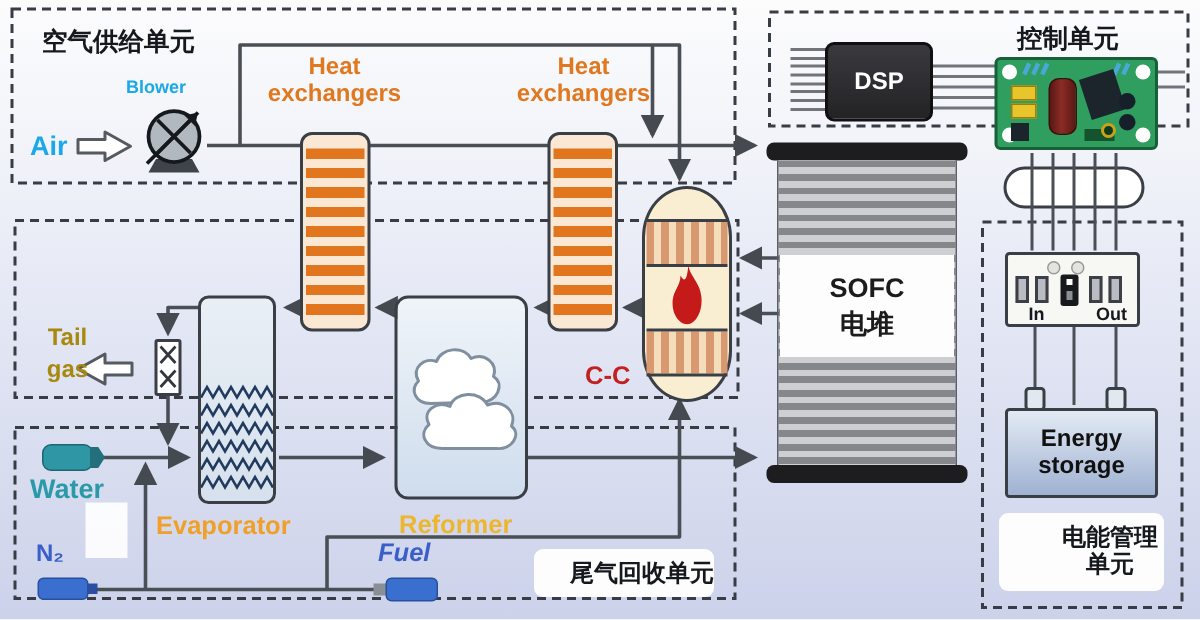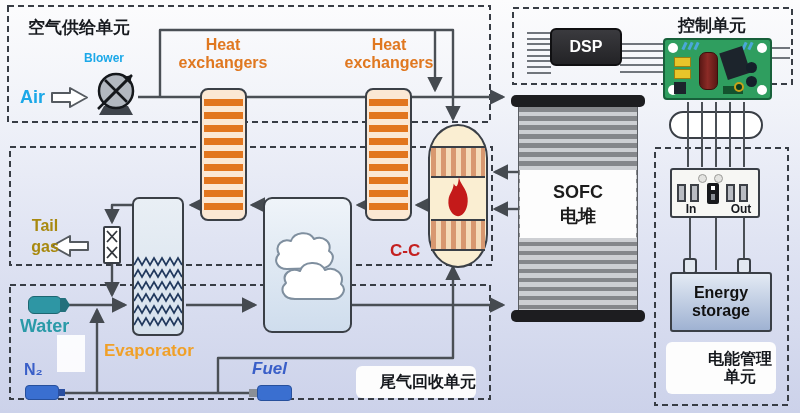--- a/index.html
+++ b/index.html
@@ -162,40 +162,41 @@
   <div class="c-label" style="left:104px;top:341px;font-size:17px;color:#f0a028;">Evaporator</div>
 
   <div class="vessel" style="left:263px;top:197px;width:89px;height:136px;background:linear-gradient(180deg,#eff4f9,#cfdded);border-radius:9px;">
     <svg class="abs" style="left:4px;top:28px;" width="78" height="96" viewBox="0 0 78 96">
       <g fill="#ffffff" stroke="#7f8f9f" stroke-width="2" stroke-linejoin="round">
         <path d="M18,42 C8,42 4,33 10,27 C5,18 14,11 22,14 C25,5 40,3 45,12 C54,8 63,15 60,24 C68,29 62,41 53,41 Z"></path>
         <path d="M26,72 C14,72 10,62 17,56 C12,47 22,40 31,44 C34,34 51,33 56,43 C66,39 76,47 72,57 C79,63 72,73 62,72 Z"></path>
       </g>
     </svg>
   </div>
+  <div class="c-label" style="left:266px;top:340px;font-size:17px;color:#eeb62e;">Reformer</div>
 
   <div class="abs" style="left:28px;top:296px;width:34px;height:18px;background:#2e96a4;border:1.5px solid #1d6671;border-radius:6px;box-sizing:border-box;"></div>
   <div class="abs" style="left:60px;top:298px;width:10px;height:14px;background:#23707c;clip-path:polygon(0 0,55% 0,100% 50%,55% 100%,0 100%);"></div>
   <div class="c-label" style="left:20px;top:316px;font-size:18px;color:#2a9aa8;">Water</div>
 
   <div class="abs" style="left:57px;top:335px;width:28px;height:37px;background:rgba(255,255,255,0.9);"></div>
 
   <div class="c-label" style="left:24px;top:361px;font-size:16px;color:#3a5fc8;">N₂</div>
   <div class="abs" style="left:25px;top:385px;width:34px;height:15px;background:#3a6fd0;border:1.5px solid #27509c;border-radius:4px;box-sizing:border-box;"></div>
   <div class="abs" style="left:58px;top:389px;width:7px;height:7px;background:#2a4fa0;"></div>
 
   <div class="c-label" style="left:252px;top:359px;font-size:17px;color:#3a5fc8;font-style:italic;">Fuel</div>
   <div class="abs" style="left:249px;top:389px;width:9px;height:8px;background:#8a8f96;"></div>
   <div class="abs" style="left:257px;top:385px;width:35px;height:16px;background:#3a6fd0;border:1.5px solid #27509c;border-radius:4px;box-sizing:border-box;"></div>
 
   <div class="whitebox" style="left:356px;top:366px;width:120px;height:32px;">
     <span style="font-weight:600;font-size:16px;color:#15181d;">尾气回收单元</span>
   </div>
 
-  <div class="abs" style="left:550px;top:28px;width:72px;height:38px;background:linear-gradient(180deg,#3a3a3e,#232326);border:2px solid #101012;border-radius:6px;box-sizing:border-box;display:flex;align-items:center;justify-content:center;">
+  <div class="abs" style="left:550px;top:28px;width:72px;height:53px;background:linear-gradient(180deg,#3a3a3e,#232326);border:2px solid #101012;border-radius:6px;box-sizing:border-box;display:flex;align-items:center;justify-content:center;">
     <span style="color:#fff;font-weight:bold;font-size:16px;">DSP</span>
   </div>
 
   <div class="abs" style="left:663px;top:38px;width:109px;height:62px;background:#2f9e5f;border:2px solid #17603a;border-radius:4px;box-sizing:border-box;">
     <div class="pcb-bit" style="left:3px;top:3px;width:10px;height:10px;border-radius:50%;background:#fff;"></div>
     <div class="pcb-bit" style="right:3px;top:3px;width:10px;height:10px;border-radius:50%;background:#fff;"></div>
     <div class="pcb-bit" style="left:3px;bottom:3px;width:10px;height:10px;border-radius:50%;background:#fff;"></div>
     <div class="pcb-bit" style="right:3px;bottom:3px;width:10px;height:10px;border-radius:50%;background:#fff;"></div>
     <div class="pcb-bit" style="left:18px;top:2px;width:3px;height:8px;background:#4aa8d8;transform:rotate(25deg);"></div>
     <div class="pcb-bit" style="left:24px;top:2px;width:3px;height:8px;background:#4aa8d8;transform:rotate(25deg);"></div>

